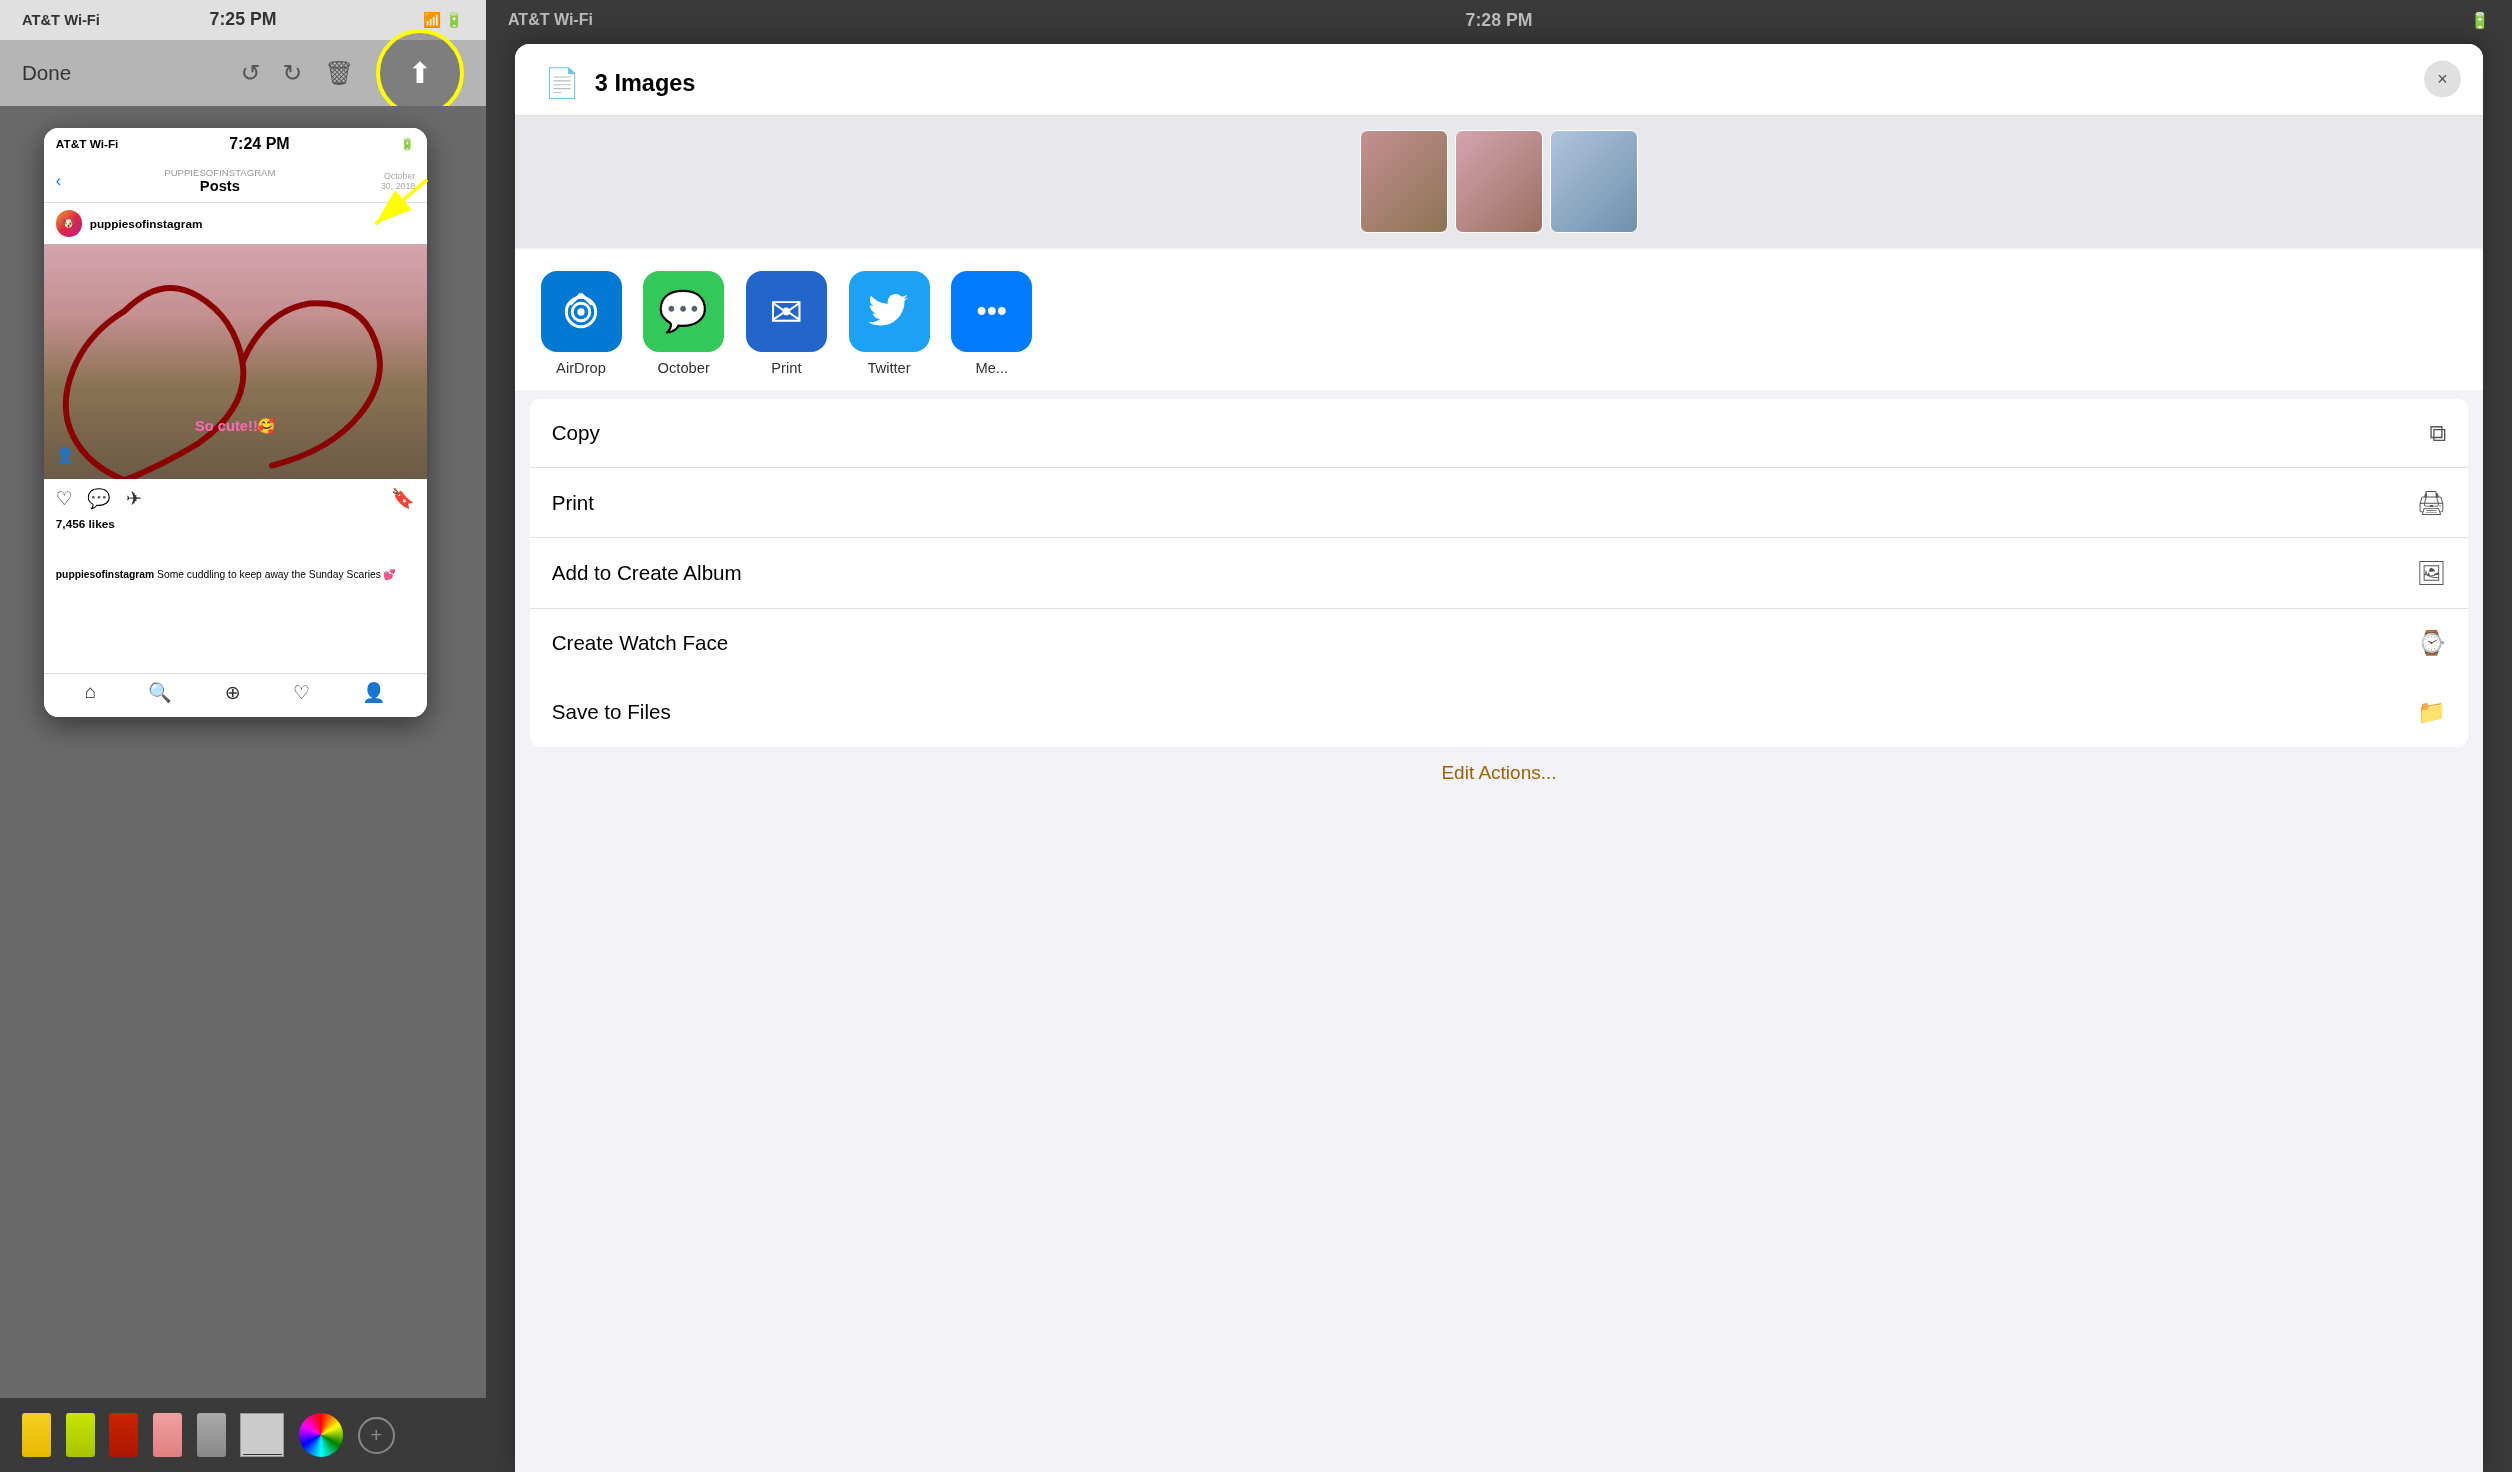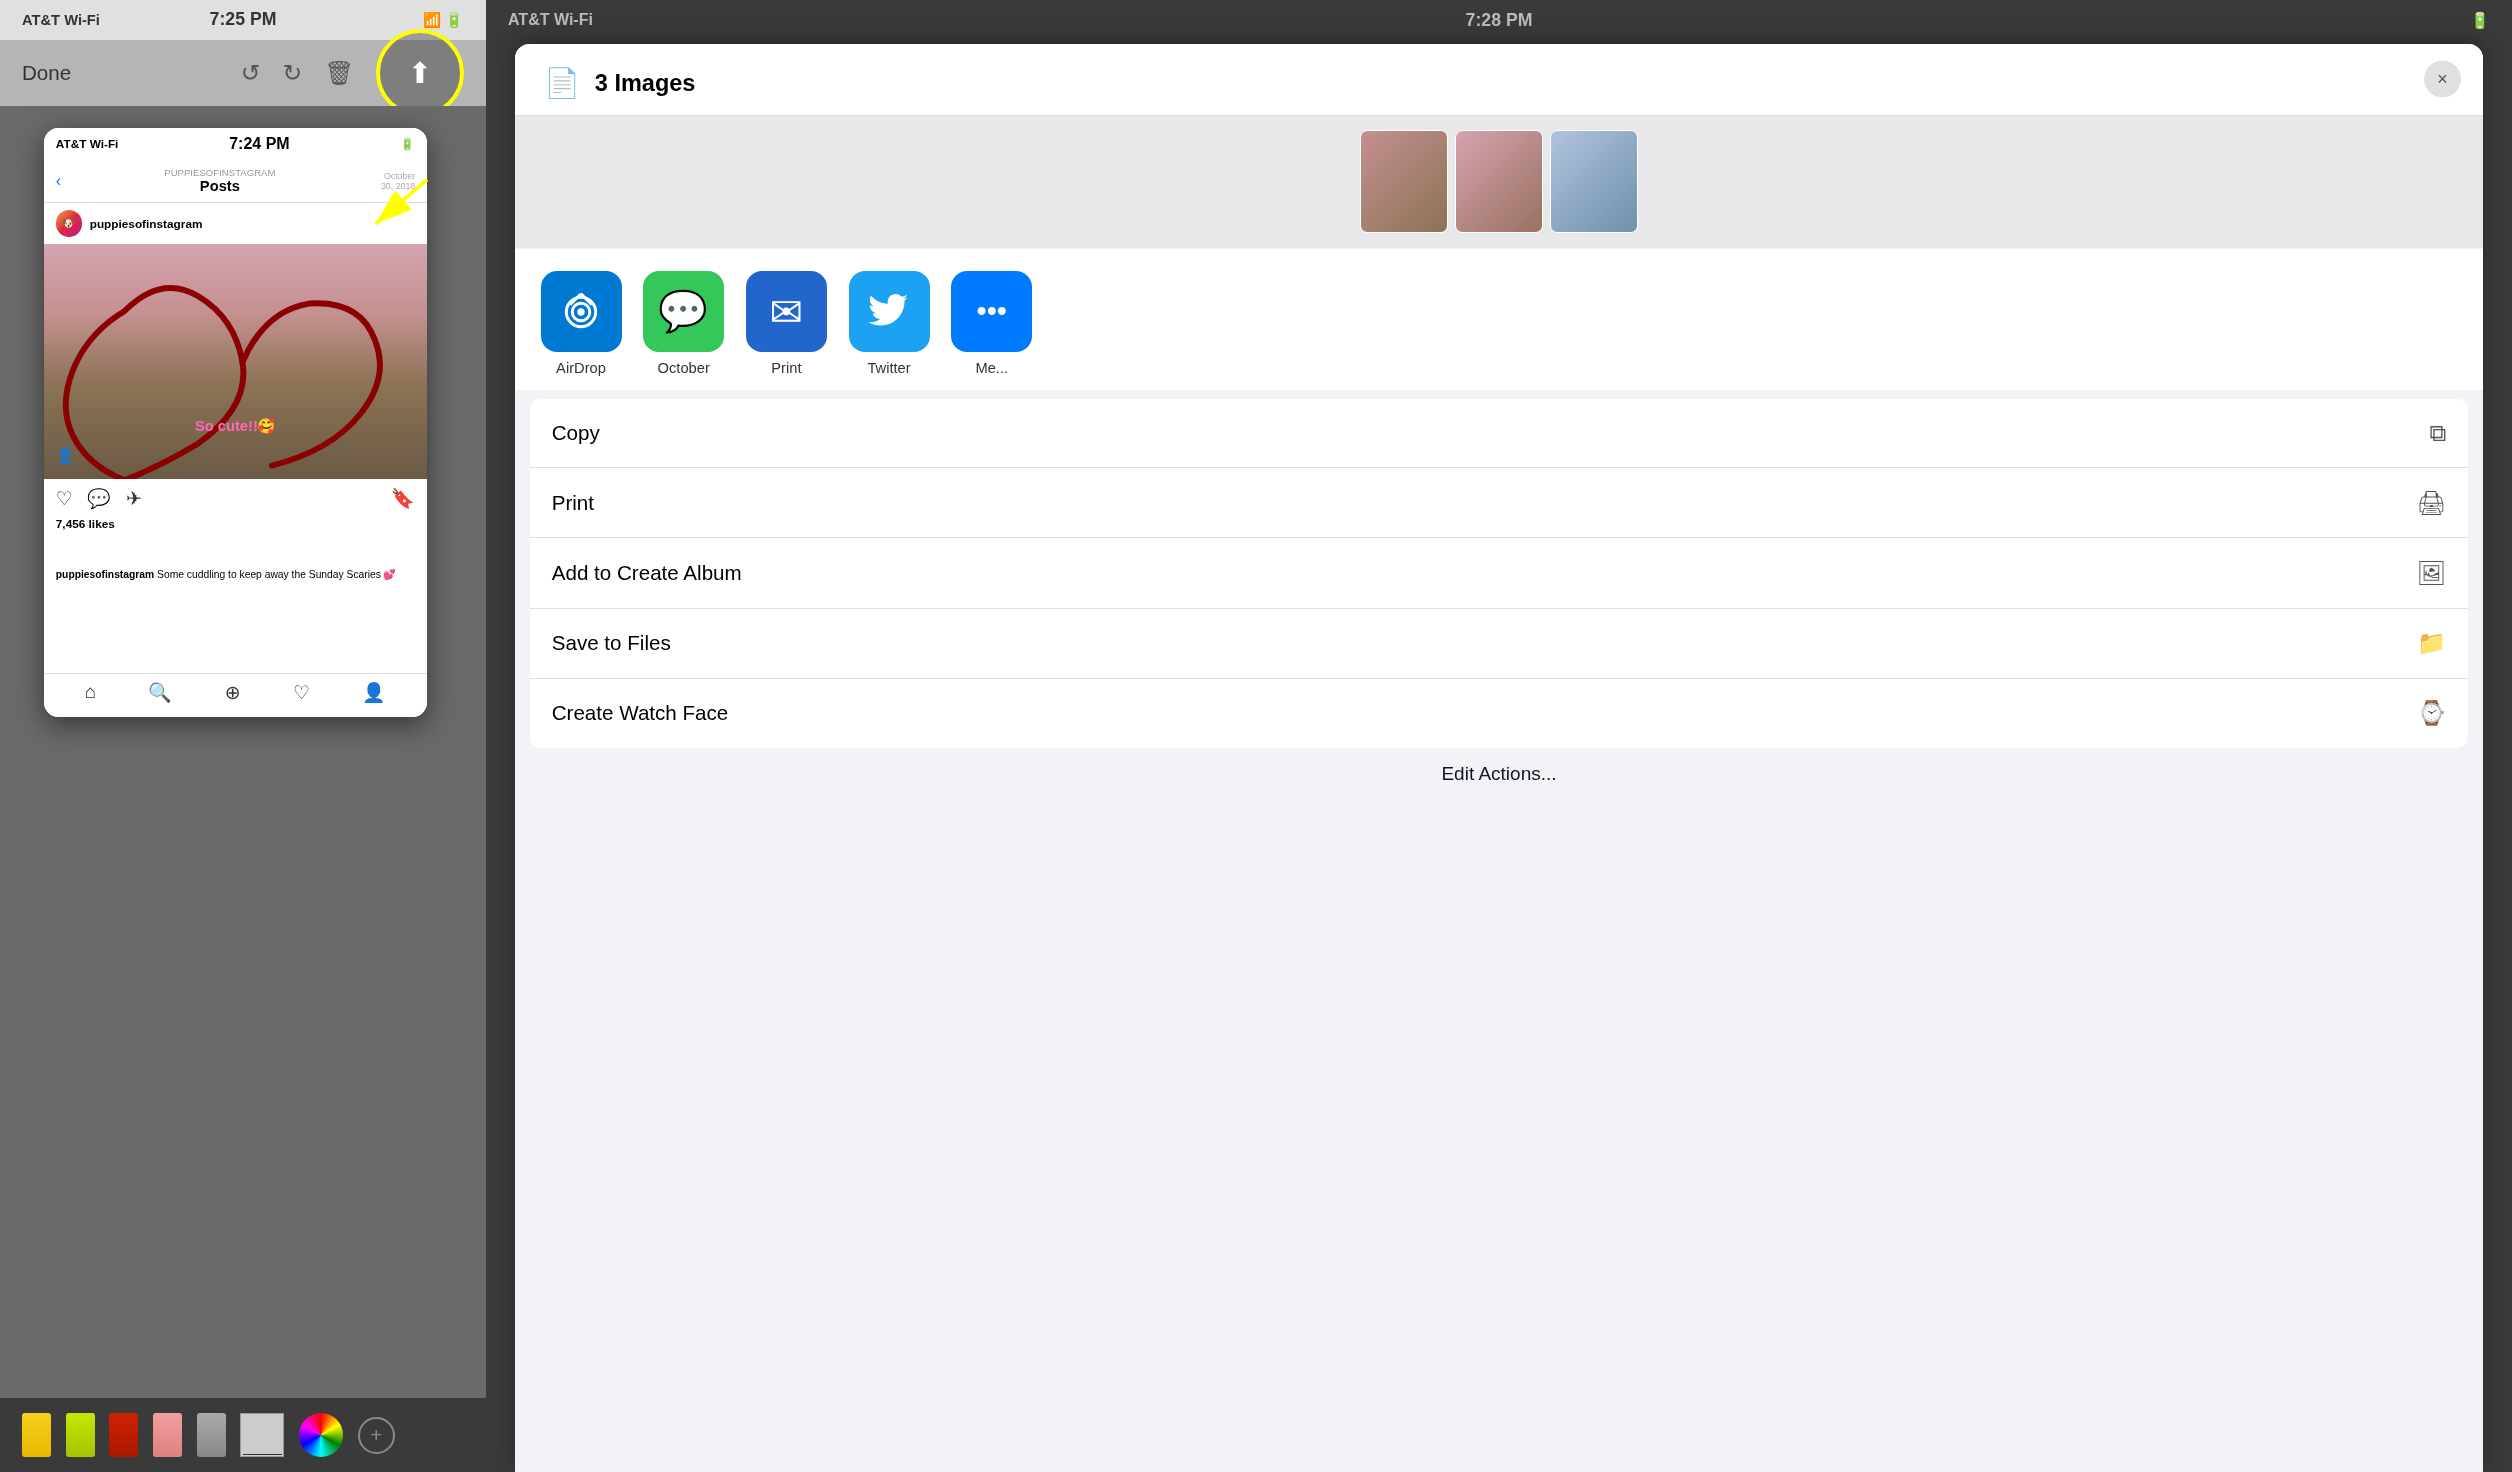--- a/index.html
+++ b/index.html
@@ -474,21 +474,21 @@
     }
 
     .share-action-icon {
       font-size: 23.5px;
       color: #555;
     }
 
     .edit-actions-link {
       text-align: center;
       padding: 14.7px;
-      color: #0f172a;
+      color: #a16207;
       font-size: 19px;
     }
   </style>
 </head>
 <body>
 
 <div class="left-panel">
 
   <div class="status-bar-left" style="position:relative;">
     <span style="font-size:14.7px;font-weight:600;color:#333;">AT&amp;T Wi-Fi</span>
@@ -694,29 +694,29 @@
       <div class="share-action-row">
         <span class="share-action-label">Print</span>
         <span class="share-action-icon">🖨</span>
       </div>
 
       <div class="share-action-row">
         <span class="share-action-label">Add to Create Album</span>
         <span class="share-action-icon">🖼</span>
       </div>
 
+      <div class="share-action-row" style="border-bottom:none;">
+        <span class="share-action-label">Create Watch Face</span>
+        <span class="share-action-icon">⌚</span>
+      </div>
+
       <div class="share-action-row">
         <span class="share-action-label">Save to Files</span>
         <span class="share-action-icon">📁</span>
       </div>
-
-      <div class="share-action-row" style="border-bottom:none;">
-        <span class="share-action-label">Create Watch Face</span>
-        <span class="share-action-icon">⌚</span>
-      </div>
     </div>
 
     <div class="edit-actions-link">
       <span>Edit Actions...</span>
     </div>
 
   </div>
 
 </div>
 

